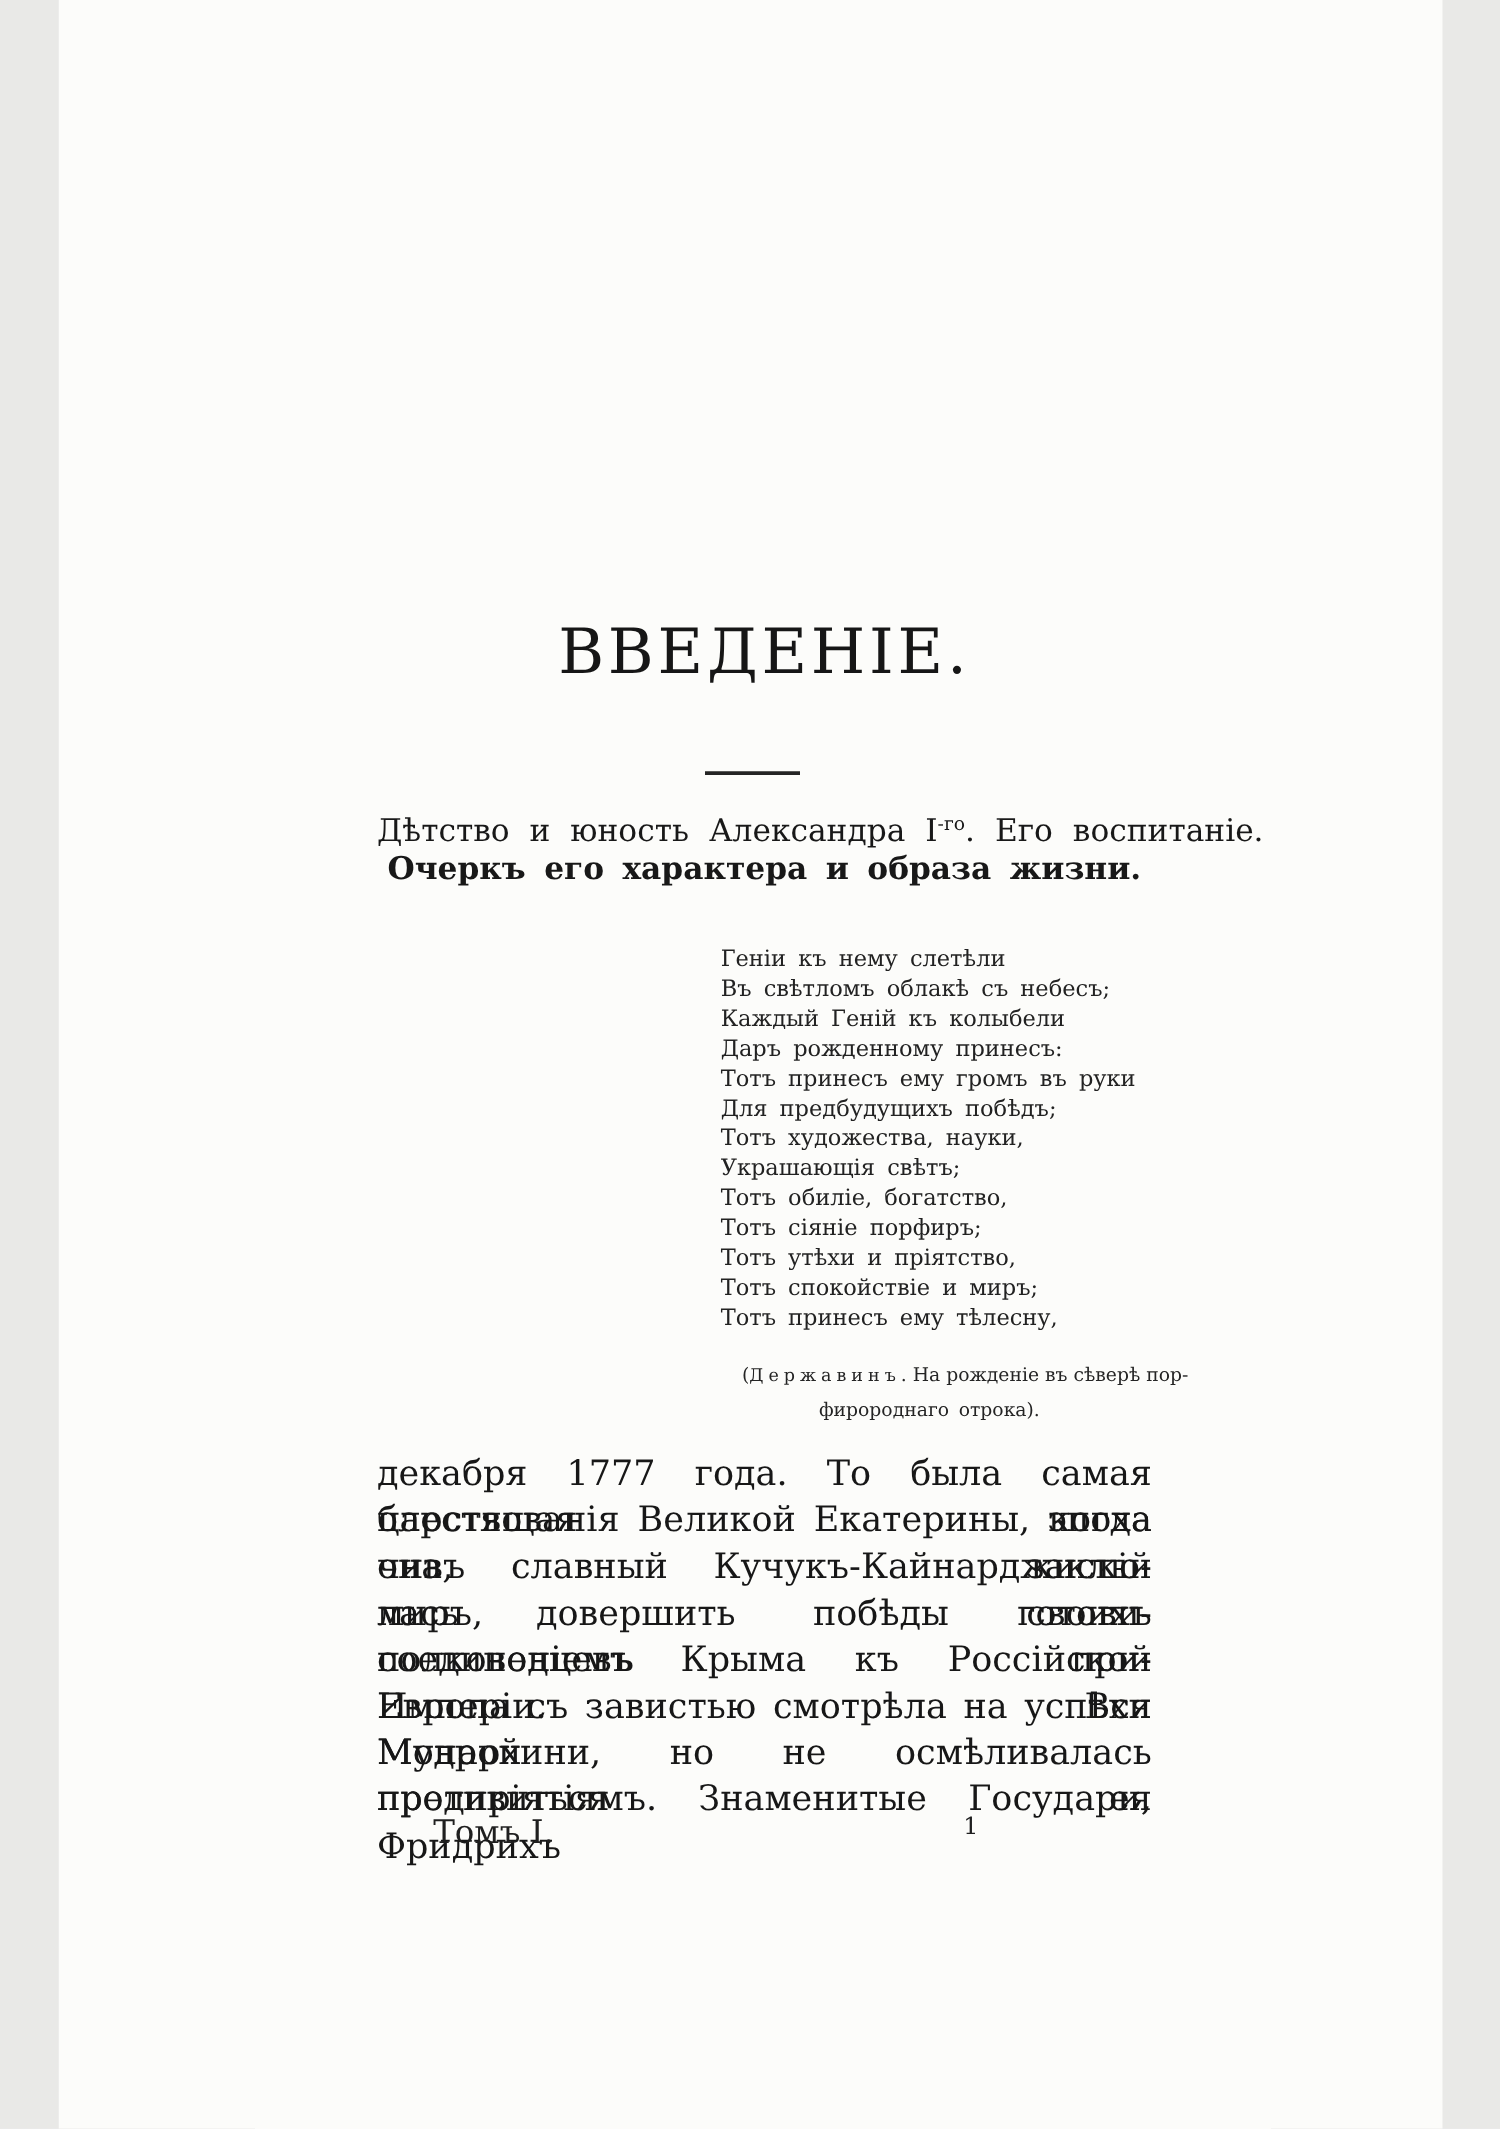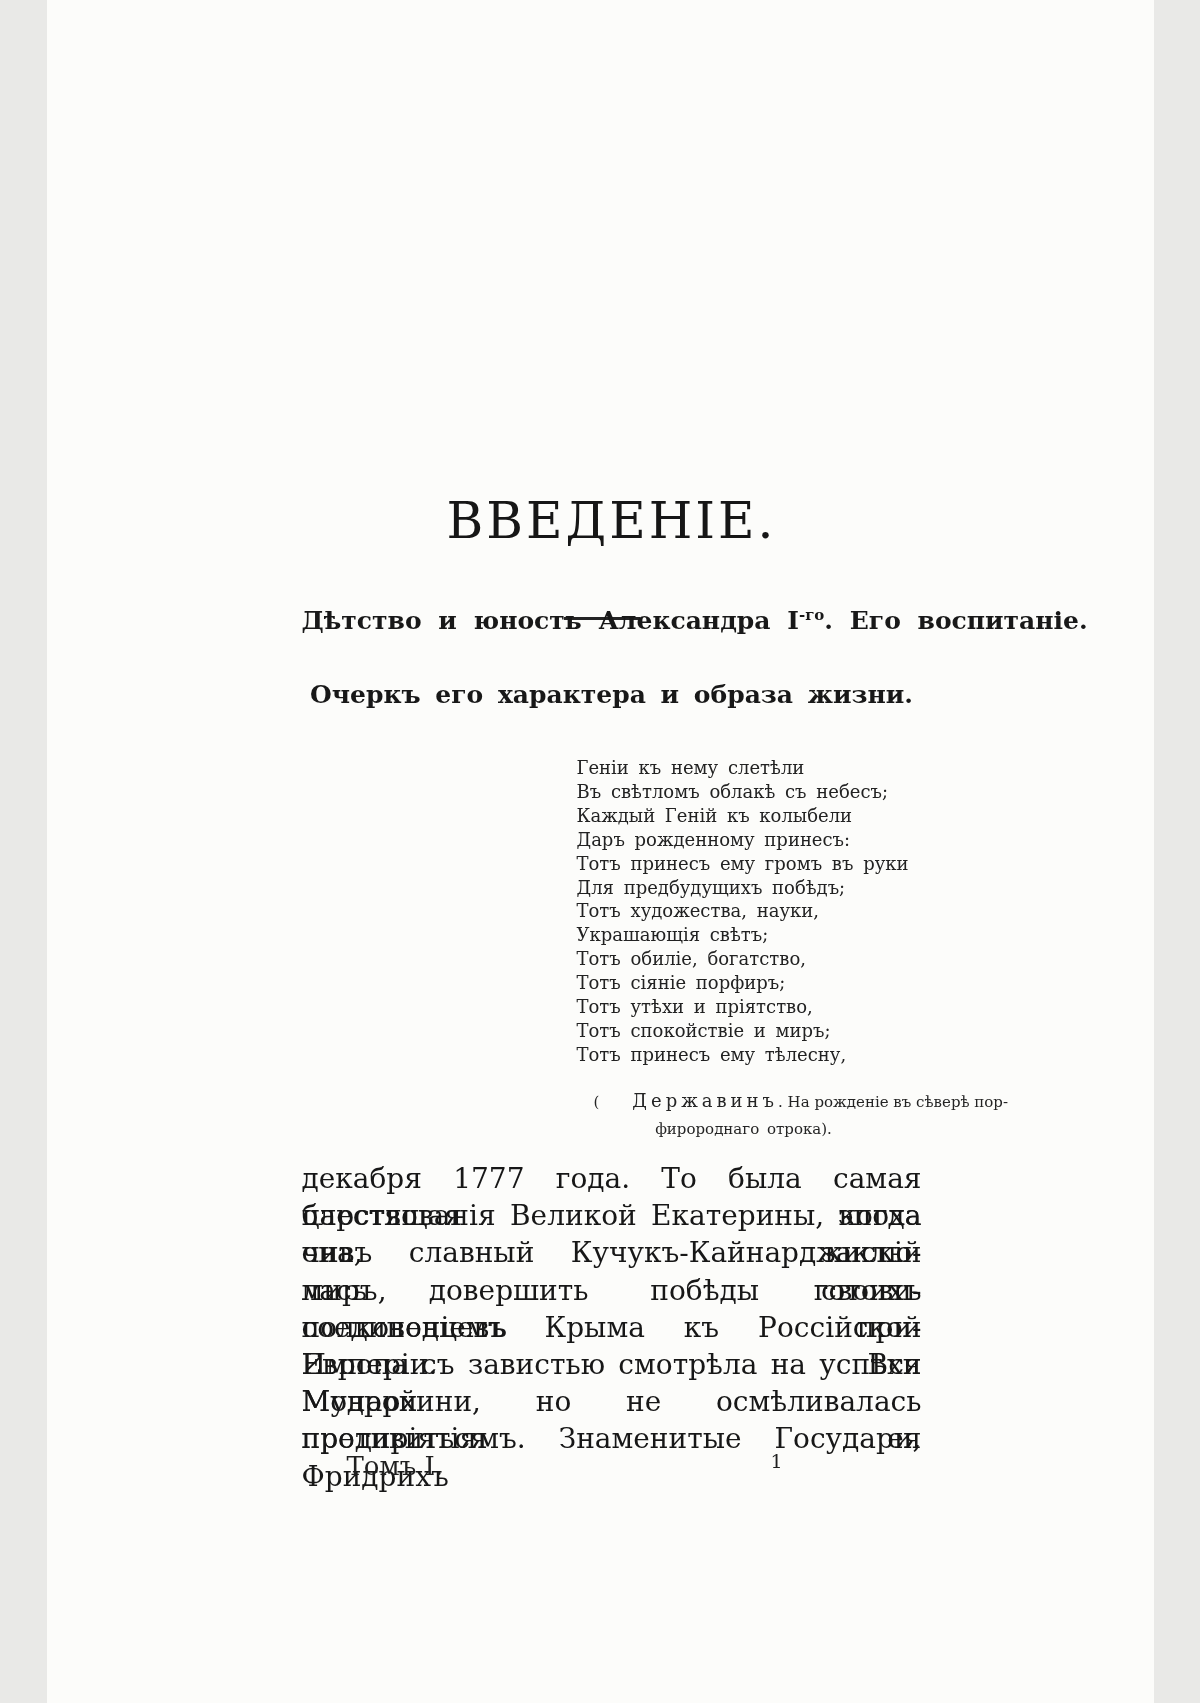--- a/index.html
+++ b/index.html
@@ -39,25 +39,25 @@
   .title-rule {
     position: absolute;
     top: 617px;
     left: 262px;
     width: 76px;
     height: 3px;
     background: #242424;
   }
   .subtitle-line1 {
     position: absolute;
-    top: 606px;
+    top: 650px;
     left: 0;
     width: 100%;
     text-align: left;
-    font-weight: bold;
+    font-weight: normal;
     font-size: 25px;
     word-spacing: 8px;
     color: #181818;
     white-space: nowrap;
   }
   .subtitle-line1 sup {
     font-size: 15px;
     vertical-align: 9px;
     letter-spacing: 0;
   }
@@ -89,22 +89,21 @@
     left: 292px;
     top: 1087px;
     width: 300px;
     font-size: 15px;
     line-height: 27px;
     color: #242424;
   }
   .attribution .attr-line1 { white-space: nowrap; }
   .attribution .author {
     letter-spacing: 4px;
-    font-size: 18px;
-    margin-left: 33px;
+    font-size: 14px;
   }
   .attribution .attr-line2 {
     text-align: center;
     word-spacing: 3px;
   }
   .body-paragraph {
     position: absolute;
     left: 0;
     top: 1160px;
     width: 620px;

